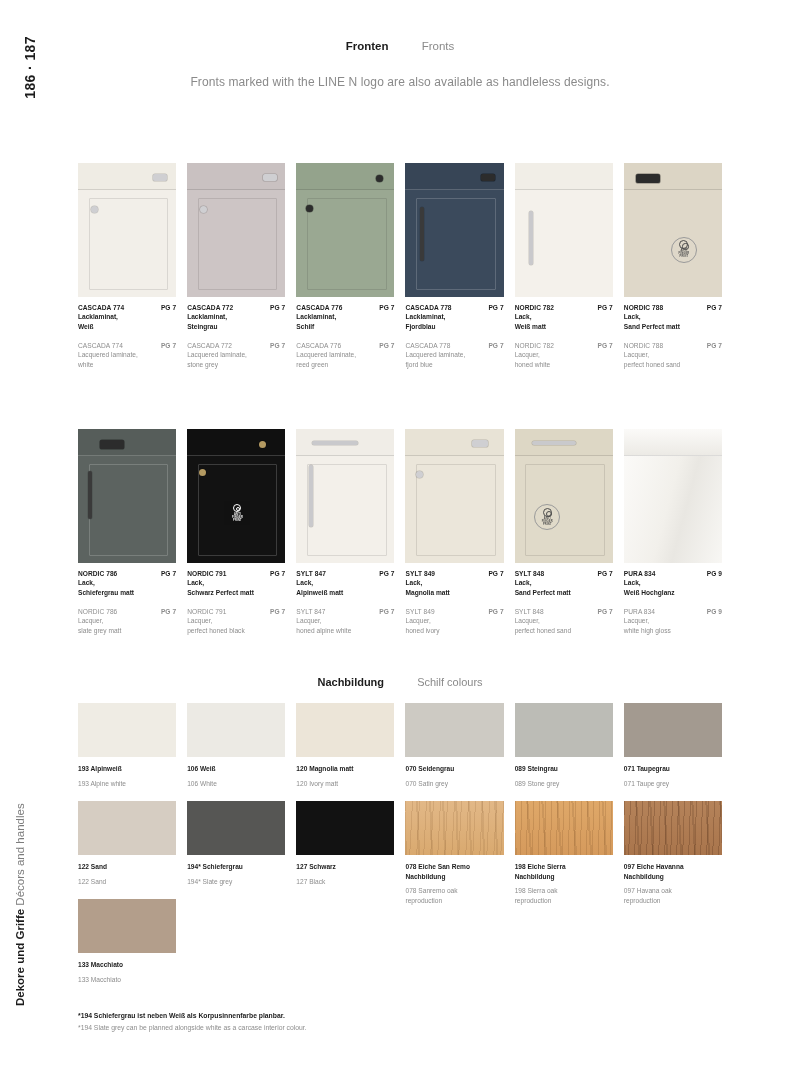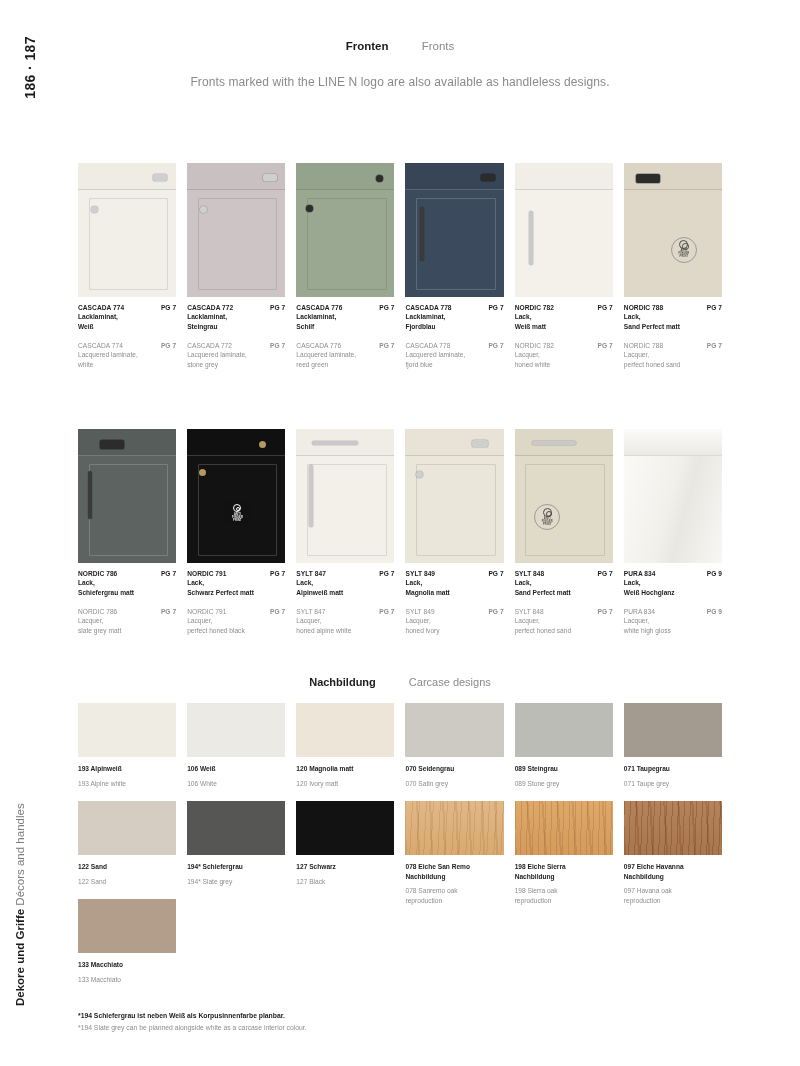--- a/index.html
+++ b/index.html
@@ -515,21 +515,21 @@
           <span class="pg">PG 9</span>
         </div>
       <div class="lsub">Lacquer,<br>white high gloss</div>
     </div>
     </div>
   </div>
 
 <div style="position:absolute; left:78px; top:676px; width:644px;">
   <div class="sec-title" style="font-size:11px;">
     <b>Nachbildung</b>
-    <span>Carcase designs</span>
+    <span>Schilf colours</span>
   </div>
 </div>
 
 <div class="carc-grid" id="carc1" style="top:703px;">
     <div>
       <div class="carc-sw" style="background:#efece4;"></div>
     <div class="carc-name">193 Alpinweiß</div>
     <div class="carc-en">193 Alpine white</div>
     </div>
     <div>

